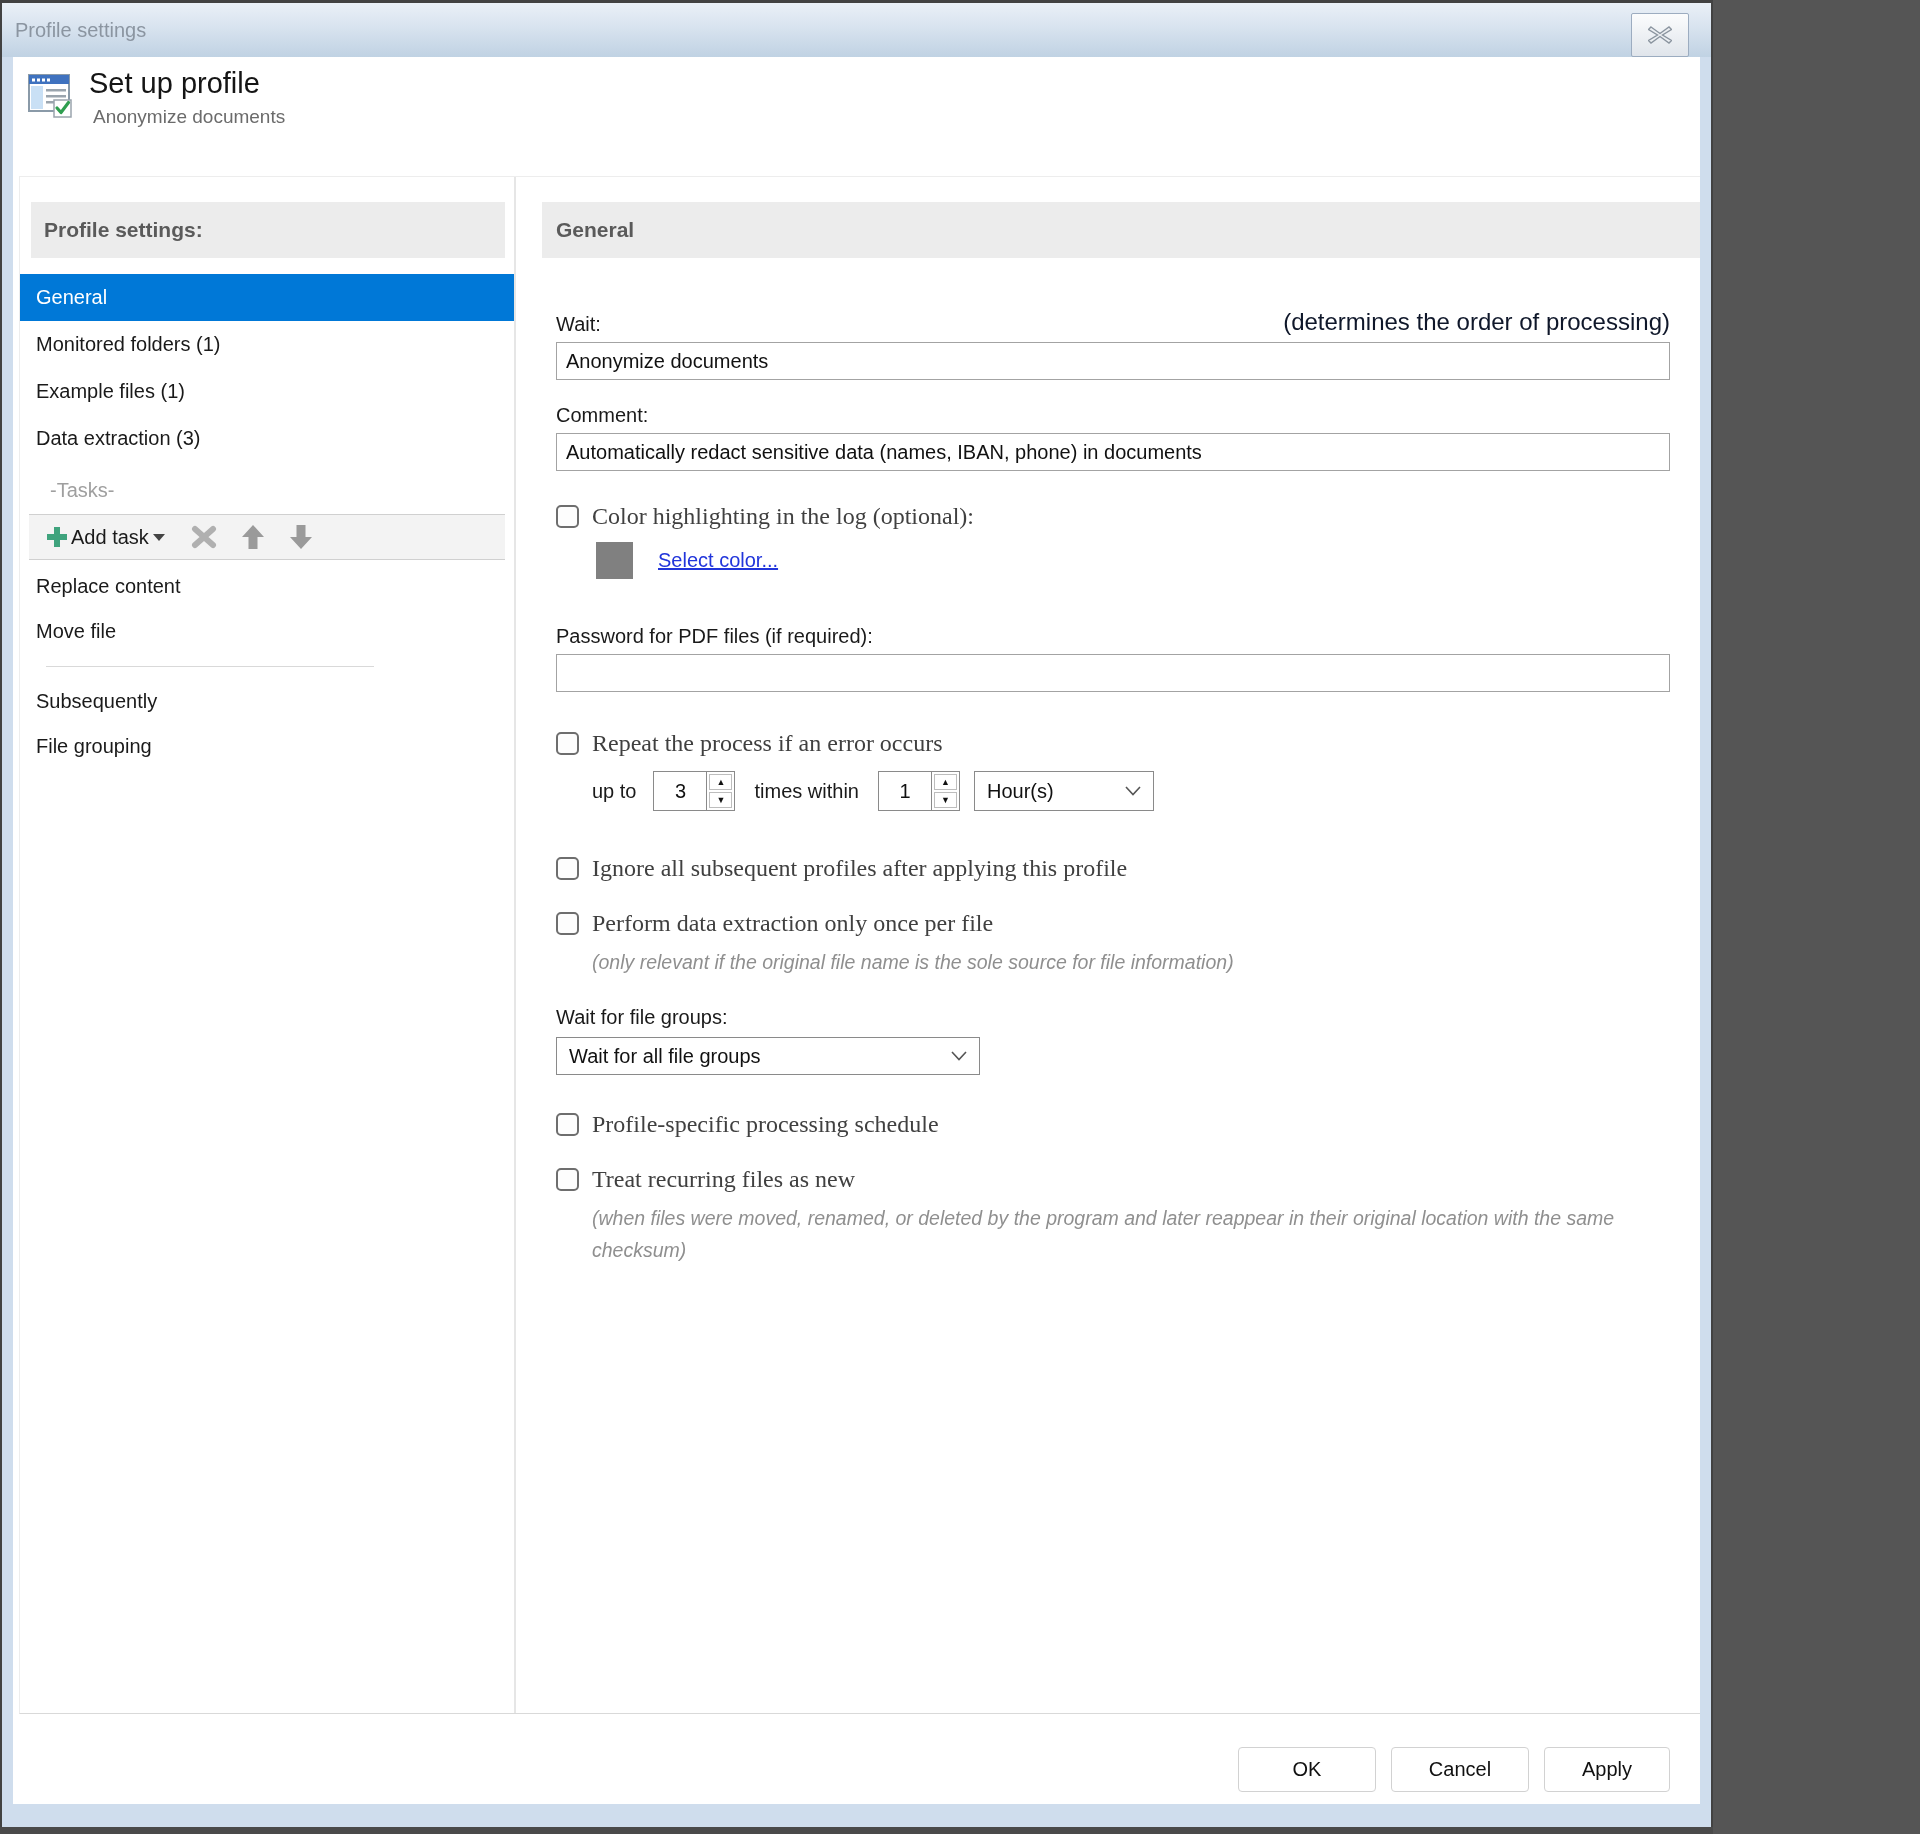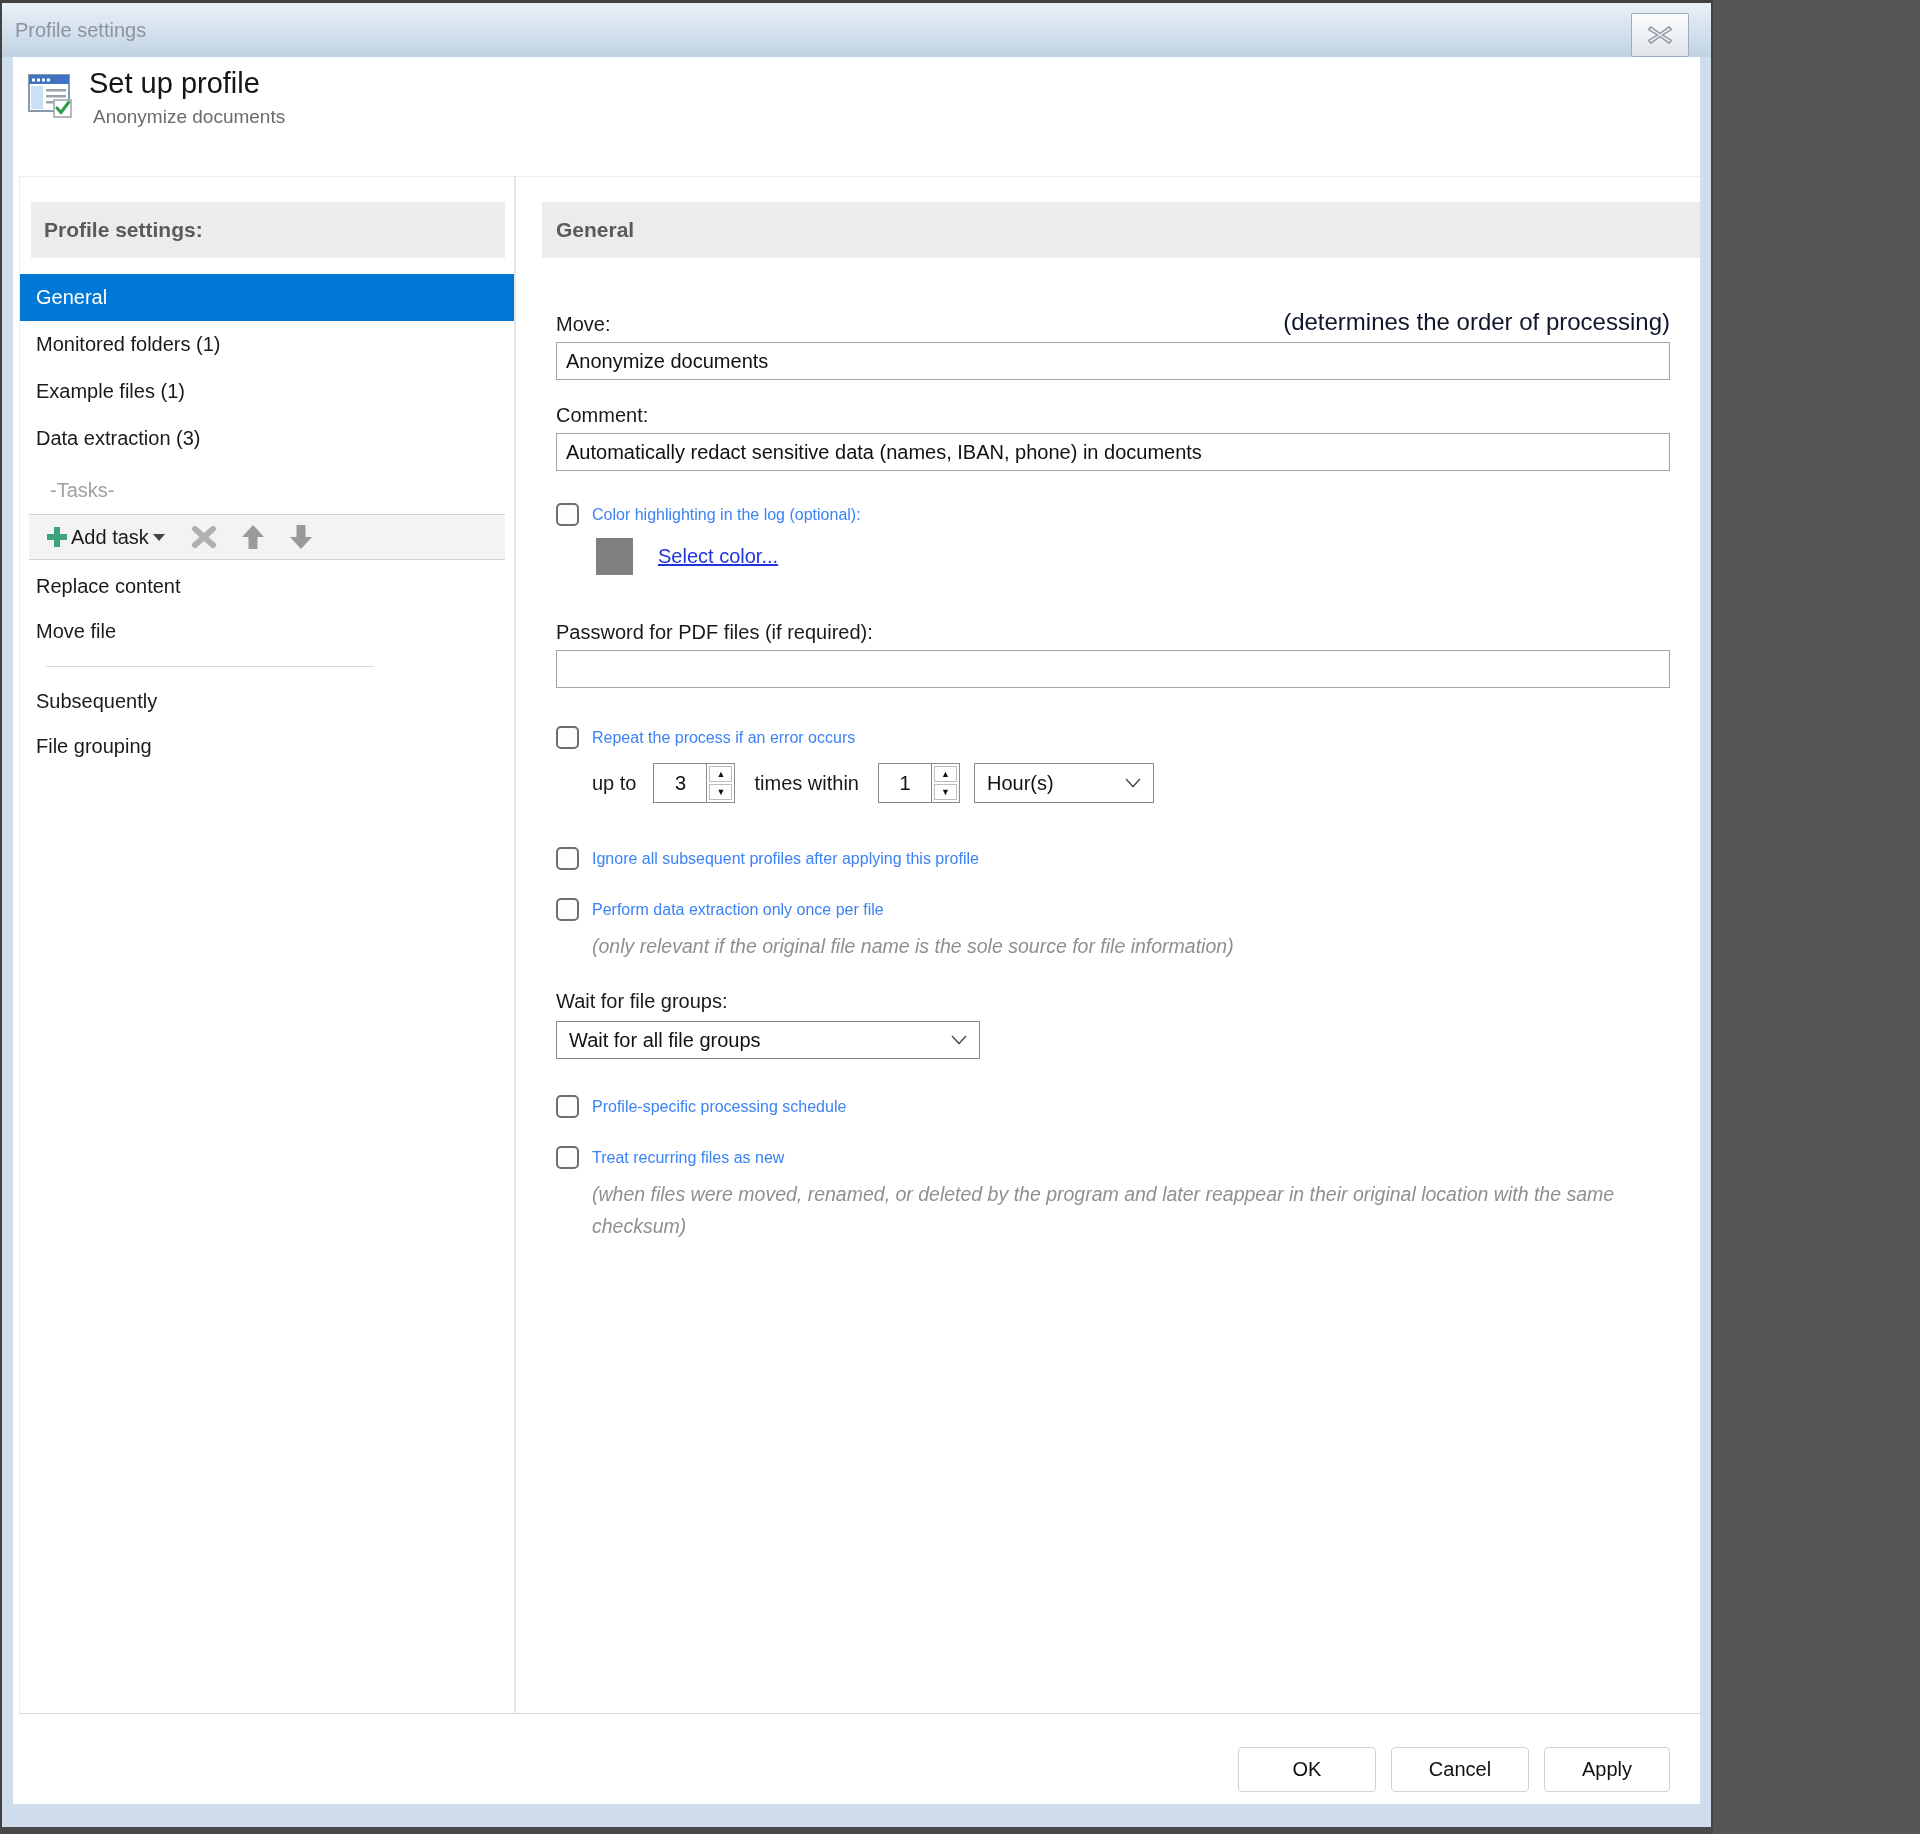--- a/index.html
+++ b/index.html
@@ -63,21 +63,21 @@
 
   .label-row { display:flex; justify-content:space-between; align-items:flex-end; margin-top:50px; }
   .lbl { font-size:20px; color:#1a1a1a; }
   .hint-gray { font-size:24px; color:#0f172a; }
   .text-input { width:100%; height:38px; border:1px solid #a3a3a3; background:#fff;
                 font-family:inherit; font-size:20px; color:#111; padding:0 9px; margin-top:6px; display:block; }
   .mt24 { margin-top:24px; }
 
   .check-row { display:flex; align-items:center; gap:13px; cursor:pointer; }
   .cb { width:23px; height:23px; border:2px solid #6e6e6e; border-radius:5px; background:#fdfdfd; flex-shrink:0; }
-  .cb-label { font-size:16px; color:#3b82f6; }
+  .cb-label { font-size:24px; color:#404040;font-family:Liberation Serif, serif; }
 
   .swatch-row { display:flex; align-items:center; margin:12px 0 8px 40px; }
   .swatch { width:37px; height:37px; background:#808080; }
   .link { margin-left:25px; font-size:20px; color:#2135db; text-decoration:underline; cursor:pointer; }
 
   .inline-row { display:flex; align-items:center; margin-top:14px; margin-left:36px; }
   .spinner { display:inline-flex; width:82px; height:40px; border:1px solid #8a8a8a; background:#fff; }
   .spinner .val { flex:1; display:flex; align-items:center; justify-content:center; font-size:20px; color:#111; }
   .spinner .btns { width:28px; border-left:1px solid #8a8a8a; display:flex; flex-direction:column; padding:2px; gap:2px; }
   .spinner .sp { flex:1; display:flex; align-items:center; justify-content:center;
@@ -205,21 +205,21 @@
           </div>
         </nav>
       </aside>
 
       <main class="main">
         <div class="section-bar">General</div>
 
         <div class="form">
 
           <div class="label-row">
-            <span class="lbl">Move:</span>
+            <span class="lbl">Wait:</span>
             <span class="hint-gray">(determines the order of processing)</span>
           </div>
           <input class="text-input" type="text" value="Anonymize documents" style="">
 
           <div class="label-row mt24" style="margin-top:24px;">
             <span class="lbl">Comment:</span>
           </div>
           <input class="text-input" type="text" value="Automatically redact sensitive data (names, IBAN, phone) in documents" style="">
 
           <label class="check-row" style="margin-top:32px;">

